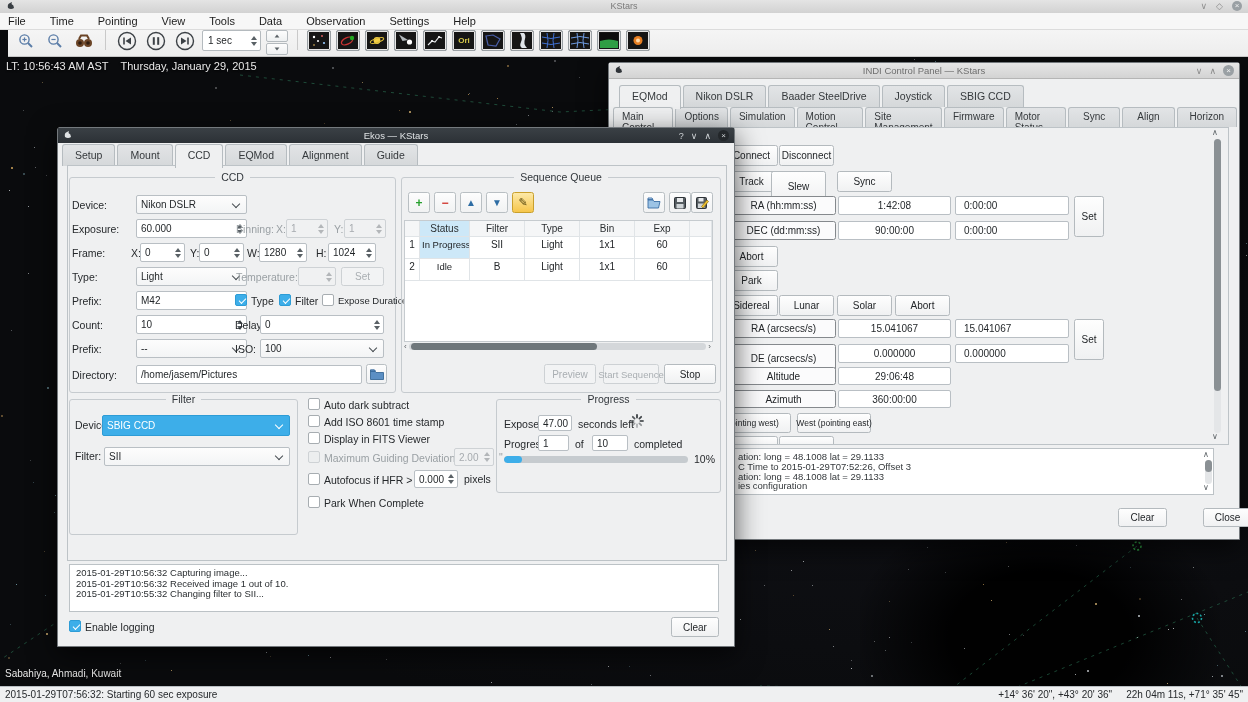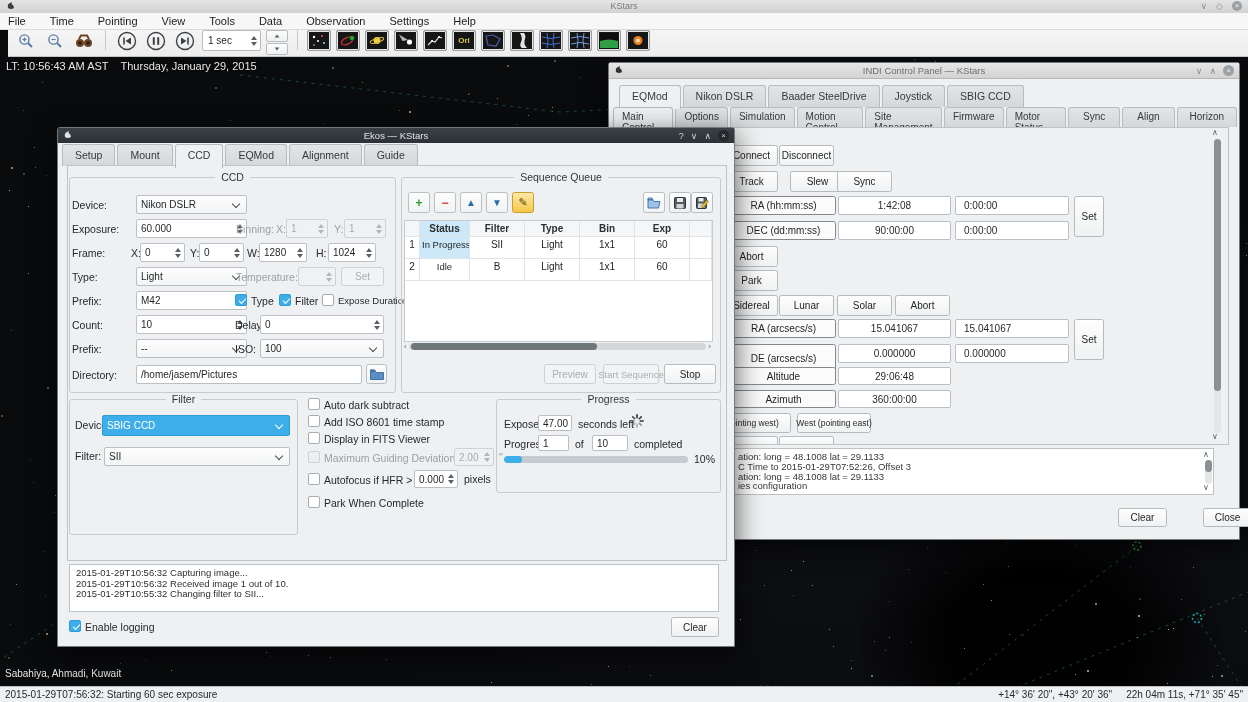--- a/index.html
+++ b/index.html
@@ -52,21 +52,21 @@
   .btn.dis{color:#a9aeb2;border-color:#cdd1d4;background:#f2f3f4}
   .cb{position:absolute;width:12px;height:12px;background:#fff;border:1px solid #a7adb1;border-radius:2px;box-sizing:border-box}
   .cb.on{background:#3daee9;border-color:#2d9cd6}
   .cb.on::after{content:"";position:absolute;left:2.5px;top:3px;width:6px;height:3px;border-left:1.6px solid #fff;border-bottom:1.6px solid #fff;transform:rotate(-45deg)}
   .cb.dis{background:#eceeef;border-color:#ced2d5}
   .ibtn{position:absolute;width:22px;height:21px;background:linear-gradient(#fdfdfd,#f1f2f3);border:1px solid #b9bfc3;border-radius:2.5px;display:flex;align-items:center;justify-content:center;font-size:12px;padding:0;box-sizing:border-box}
   
   .sqtable{position:absolute;background:#fff;border:1px solid #c6cbcf;font-size:10px}
   .sqrow{display:grid;grid-template-columns:15px 50px 55px 55px 55px 55px 1fr}
   .sqrow>div{border-right:1px solid #e0e4e7;border-bottom:1px solid #e0e4e7;padding:2px 2px;text-align:center;overflow:hidden;white-space:nowrap}
-  .sqhead>div{background:#f5f6f7;font-weight:bold;color:#2b2f32}
+  .sqhead>div{background:#f5f6f7;font-weight:normal;color:#2b2f32}
   .selcell{background:#cde8f8 !important}
   .scrollh{position:absolute;height:9px;display:flex;align-items:center}
   .scrollh .track{flex:1;height:7px;background:#d4d7da;border-radius:4px;position:relative}
   .scrollh .thumb{position:absolute;height:7px;background:#6f777b;border-radius:4px}
   .scrollv{position:absolute;width:7px;background:#e4e6e8;border-radius:4px}
   .scrollv .thumb{position:absolute;left:0;width:7px;background:#8a9094;border-radius:4px}
   .logbox{position:absolute;background:#fff;border:1px solid #bcc2c6;overflow:hidden;box-sizing:border-box}
   .logbox div{white-space:nowrap}
   .pbar{position:absolute;height:7px;background:#c6cbcf;border-radius:4px;overflow:hidden}
   .pfill{height:100%;background:#3daee9;border-radius:4px}
@@ -556,21 +556,21 @@
     <div class="etab" style="font-size:10px;padding:3px 8px">Firmware</div>
     <div class="etab" style="font-size:10px;padding:3px 8px">Motor Status</div>
     <div class="etab" style="font-size:10px;padding:3px 14px">Sync</div>
     <div class="etab" style="font-size:10px;padding:3px 14px">Align</div>
     <div class="etab" style="font-size:10px;padding:3px 12px">Horizon</div>
   </div>
   <div class="frame" style="left:4px;top:64px;width:614px;height:316px;overflow:hidden">
     <div class="btn" style="left:111px;top:17px;width:53px;height:21px">Connect</div>
     <div class="btn" style="left:165px;top:17px;width:55px;height:21px">Disconnect</div>
     <div class="btn" style="left:111px;top:43px;width:53px;height:21px">Track</div>
-    <div class="btn" style="left:176px;top:43px;width:55px;height:21px">Slew</div>
+    <div class="btn" style="left:157px;top:43px;width:55px;height:31px">Slew</div>
     <div class="btn" style="left:223px;top:43px;width:55px;height:21px">Sync</div>
 
     <div class="btn" style="left:117px;top:68px;width:105px;height:19px;background:#fbfbfc;border-color:#85898d">RA (hh:mm:ss)</div>
     <div class="field ctr" style="left:224px;top:68px;width:113px;height:19px">1:42:08</div>
     <div class="field" style="left:341px;top:68px;width:114px;height:19px;padding-left:8px">0:00:00</div>
     <div class="btn" style="left:460px;top:68px;width:30px;height:41px">Set</div>
     <div class="btn" style="left:117px;top:93px;width:105px;height:19px;background:#fbfbfc;border-color:#85898d">DEC (dd:mm:ss)</div>
     <div class="field ctr" style="left:224px;top:93px;width:113px;height:19px">90:00:00</div>
     <div class="field" style="left:341px;top:93px;width:114px;height:19px;padding-left:8px">0:00:00</div>
 

